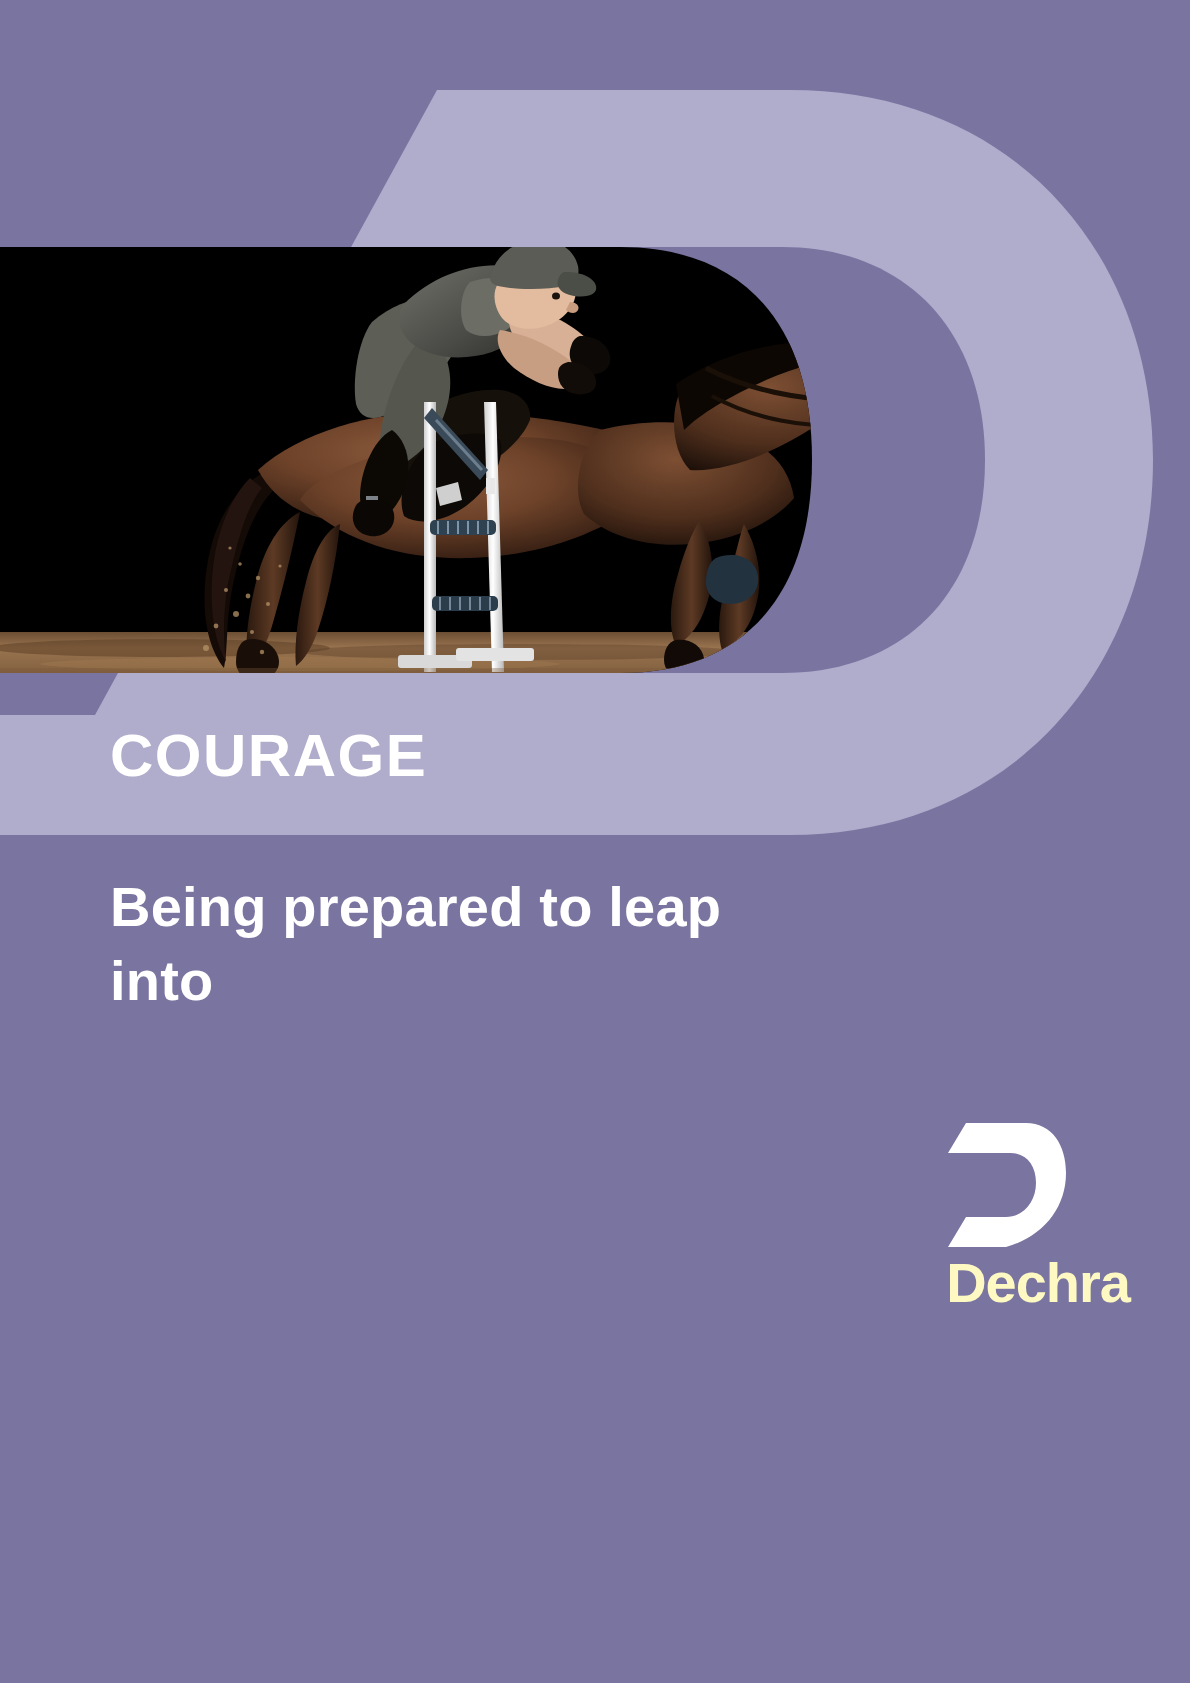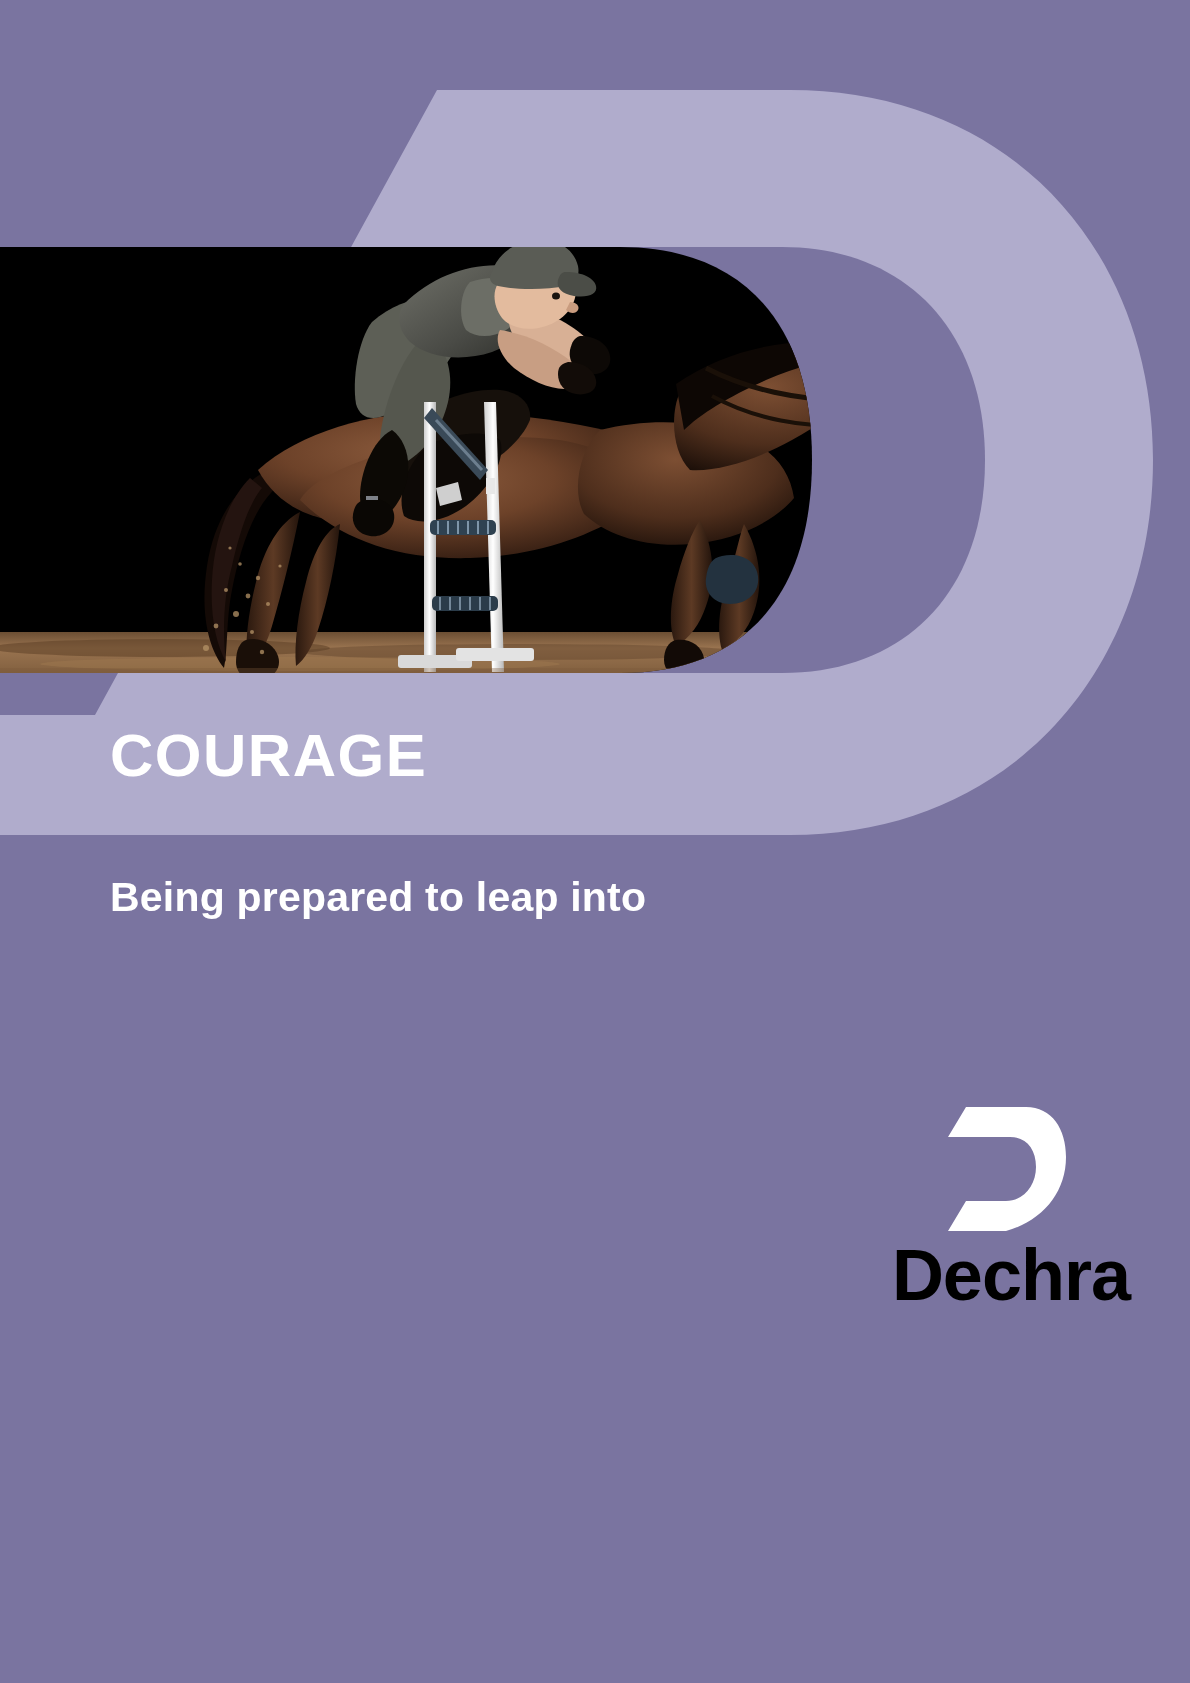--- a/index.html
+++ b/index.html
@@ -31,21 +31,21 @@
     color:#ffffff;
     line-height:1;
     white-space:nowrap;
   }
   
   #subtitle{
     position:absolute;
     left:110px;
     top:870px;
     width:700px;
-    font-size:41px;
+    font-size:56px;
     font-weight:bold;
     color:#ffffff;
     line-height:1.32;
     letter-spacing:0.2px;
   }
   #subtitle .ln{display:block;}
 
   
   #logo{
     position:absolute;
@@ -55,23 +55,23 @@
     text-align:right;
   }
   #logo-mark{
     display:block;
     margin-left:auto;
     margin-right:64px;
     width:118px;height:130px;
   }
   #logo-word{
     display:block;
-    font-size:72px;
+    font-size:56px;
     font-weight:bold;
-    color:#000000;
+    color:#fef9c3;
     letter-spacing:-1px;
     line-height:1;
     margin-top:4px;
   }
 </style>
 </head>
 <body>
 
 <div id="poster">
 

